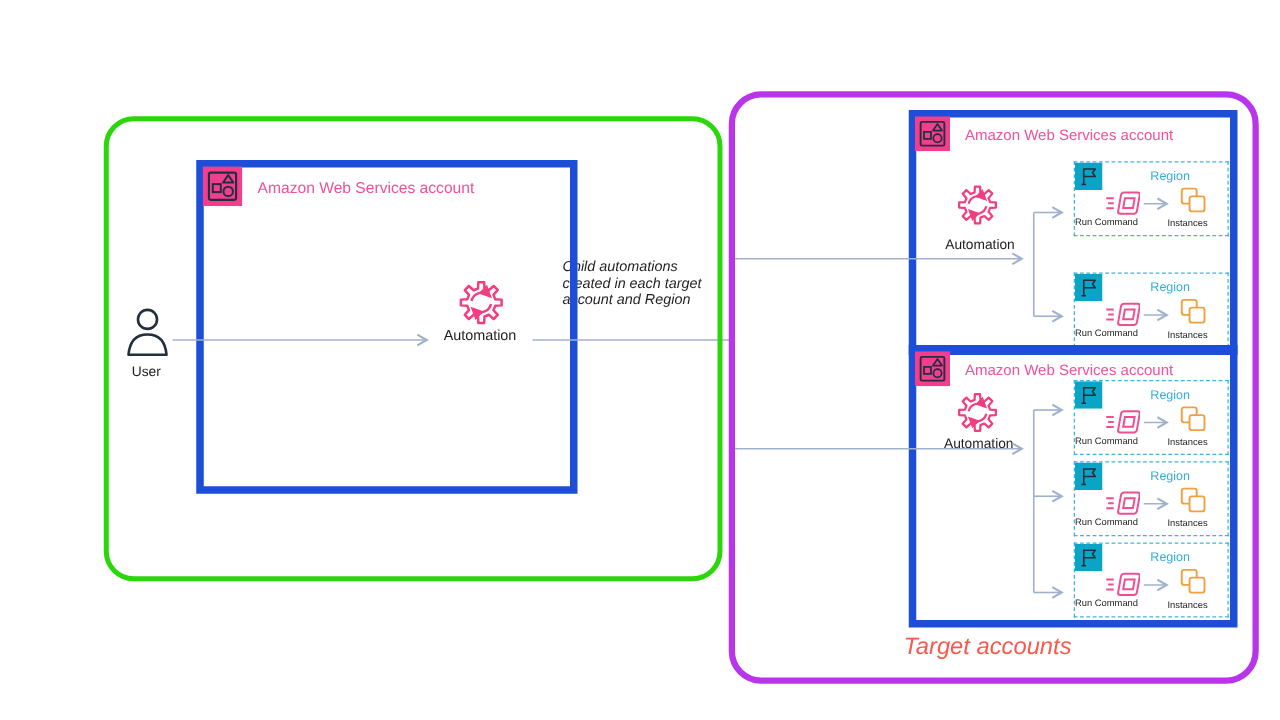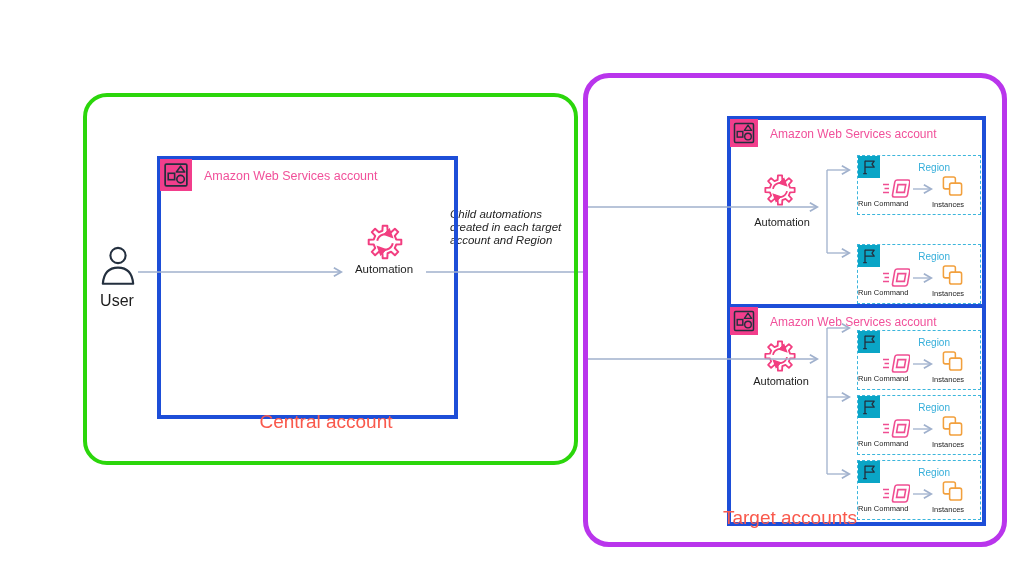--- a/index.html
+++ b/index.html
@@ -6,27 +6,27 @@
   .canvas{
     position:relative;width:1024px;height:576px;background:#ffffff;overflow:hidden;
     font-family:"Liberation Sans","DejaVu Sans",sans-serif;
   }
   
   .group-box{position:absolute;background:transparent;z-index:4;pointer-events:none;}
   .group-green{left:83px;top:93px;width:487px;height:364px;border:4px solid #2BD60B;border-radius:24px;}
   .group-purple{left:583px;top:73px;width:414px;height:464px;border:5px solid #B935EC;border-radius:26px;}
   .group-label{position:absolute;z-index:5;color:#F9594C;font-size:19px;text-align:center;}
   .label-central{left:226px;top:411px;width:200px;}
-  .label-target{left:690px;top:507px;width:200px;}
+  .label-target{left:690px;top:507px;width:200px;font-style:italic;}
 
   
   .connectors{position:absolute;left:0;top:0;z-index:3;pointer-events:none;}
 
   
-  .acct{position:absolute;border:4px solid #1d4ed8;background:transparent;z-index:2;margin-top:28px;}
+  .acct{position:absolute;border:6px solid #1d4ed8;background:transparent;z-index:2;}
   .acct-central{left:157px;top:128px;width:293px;height:255px;}
   .acct-t1{left:727px;top:88px;width:251px;height:184px;}
   .acct-t2{left:727px;top:276px;width:251px;height:214px;}
   .acct-icon{position:absolute;left:-1px;top:-1px;display:block;}
   .acct-title{position:absolute;color:#F1509A;white-space:nowrap;}
   .acct-central .acct-title{left:43px;top:0;height:32px;line-height:32px;font-size:12.5px;}
   .acct-t1 .acct-title,.acct-t2 .acct-title{left:39px;top:0;height:28px;line-height:28px;font-size:12px;}
 
   
   .automation{position:absolute;}
@@ -34,21 +34,21 @@
   .auto-central{left:365px;top:222px;}
   .auto-central-label{left:334px;top:263px;width:100px;font-size:11.5px;}
   .auto-t{left:31px;}
   .auto-t1{top:52px;}
   .auto-t2{top:30px;}
   .auto-t1-label{left:1px;top:96px;width:100px;}
   .auto-t2-label{left:0px;top:67px;width:100px;}
 
   
   .user{position:absolute;left:100px;top:245px;z-index:2;}
-  .user-label{position:absolute;left:87px;top:292px;width:60px;text-align:center;font-size:16px;color:#1D1D1D;z-index:2;}
+  .user-label{position:absolute;left:87px;top:292px;width:60px;text-align:center;font-size:11px;color:#1D1D1D;z-index:2;}
 
   
   .annotation{position:absolute;font-style:italic;color:#1F1F1F;font-size:11.5px;line-height:13px;text-align:left;z-index:2;}
   .anno-start{left:160px;top:241px;width:172px;}
   .anno-child{left:450px;top:208px;width:118px;}
 
   
   .region{position:absolute;width:122px;height:58px;border:1px dashed #3BB5DC;background:transparent;}
   .rg-a1{left:126px;top:35px;}
   .rg-a2{left:126px;top:124px;}
@@ -130,21 +130,20 @@
       <line x1="827" y1="253" x2="849" y2="253" marker-end="url(#ma)"></line>
       <line x1="827" y1="328" x2="827" y2="474"></line>
       <line x1="827" y1="328" x2="849" y2="328" marker-end="url(#ma)"></line>
       <line x1="827" y1="397" x2="849" y2="397" marker-end="url(#ma)"></line>
       <line x1="827" y1="474" x2="849" y2="474" marker-end="url(#ma)"></line>
     </g>
   </svg>
 
   <div class="group-box group-green"></div>
   <div class="group-box group-purple"></div>
-  <div class="group-label label-central">Central account</div>
   <div class="group-label label-target">Target accounts</div>
 
   <svg class="user" width="36" height="46">
       <use href="#sym-user"></use>
     </svg>
   <div class="user-label">User</div>
 
   <div class="annotation anno-child">Child automations created in each target account and Region</div>
 
   <div class="acct acct-central">

